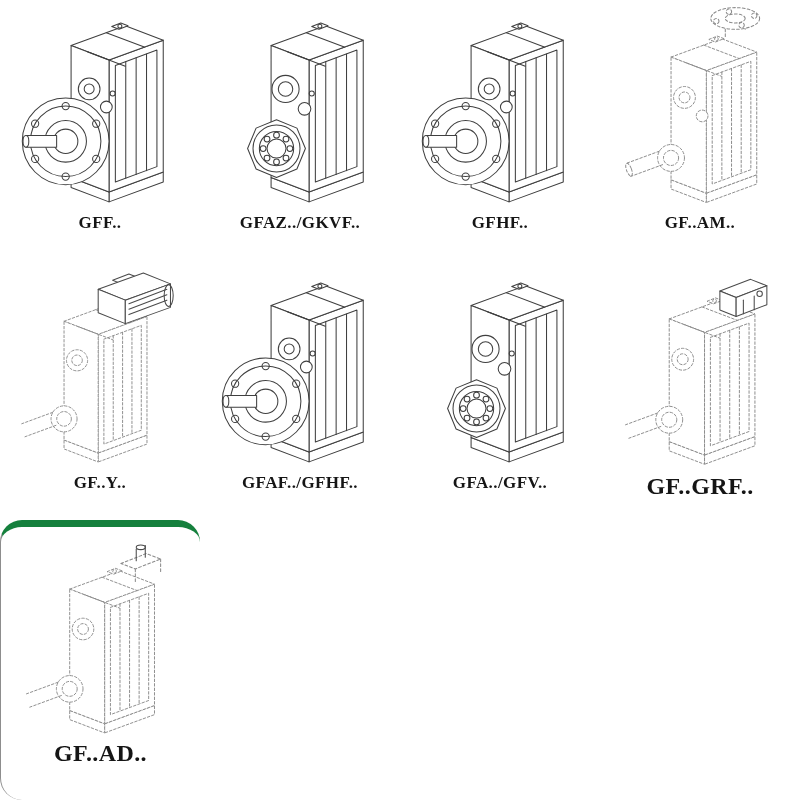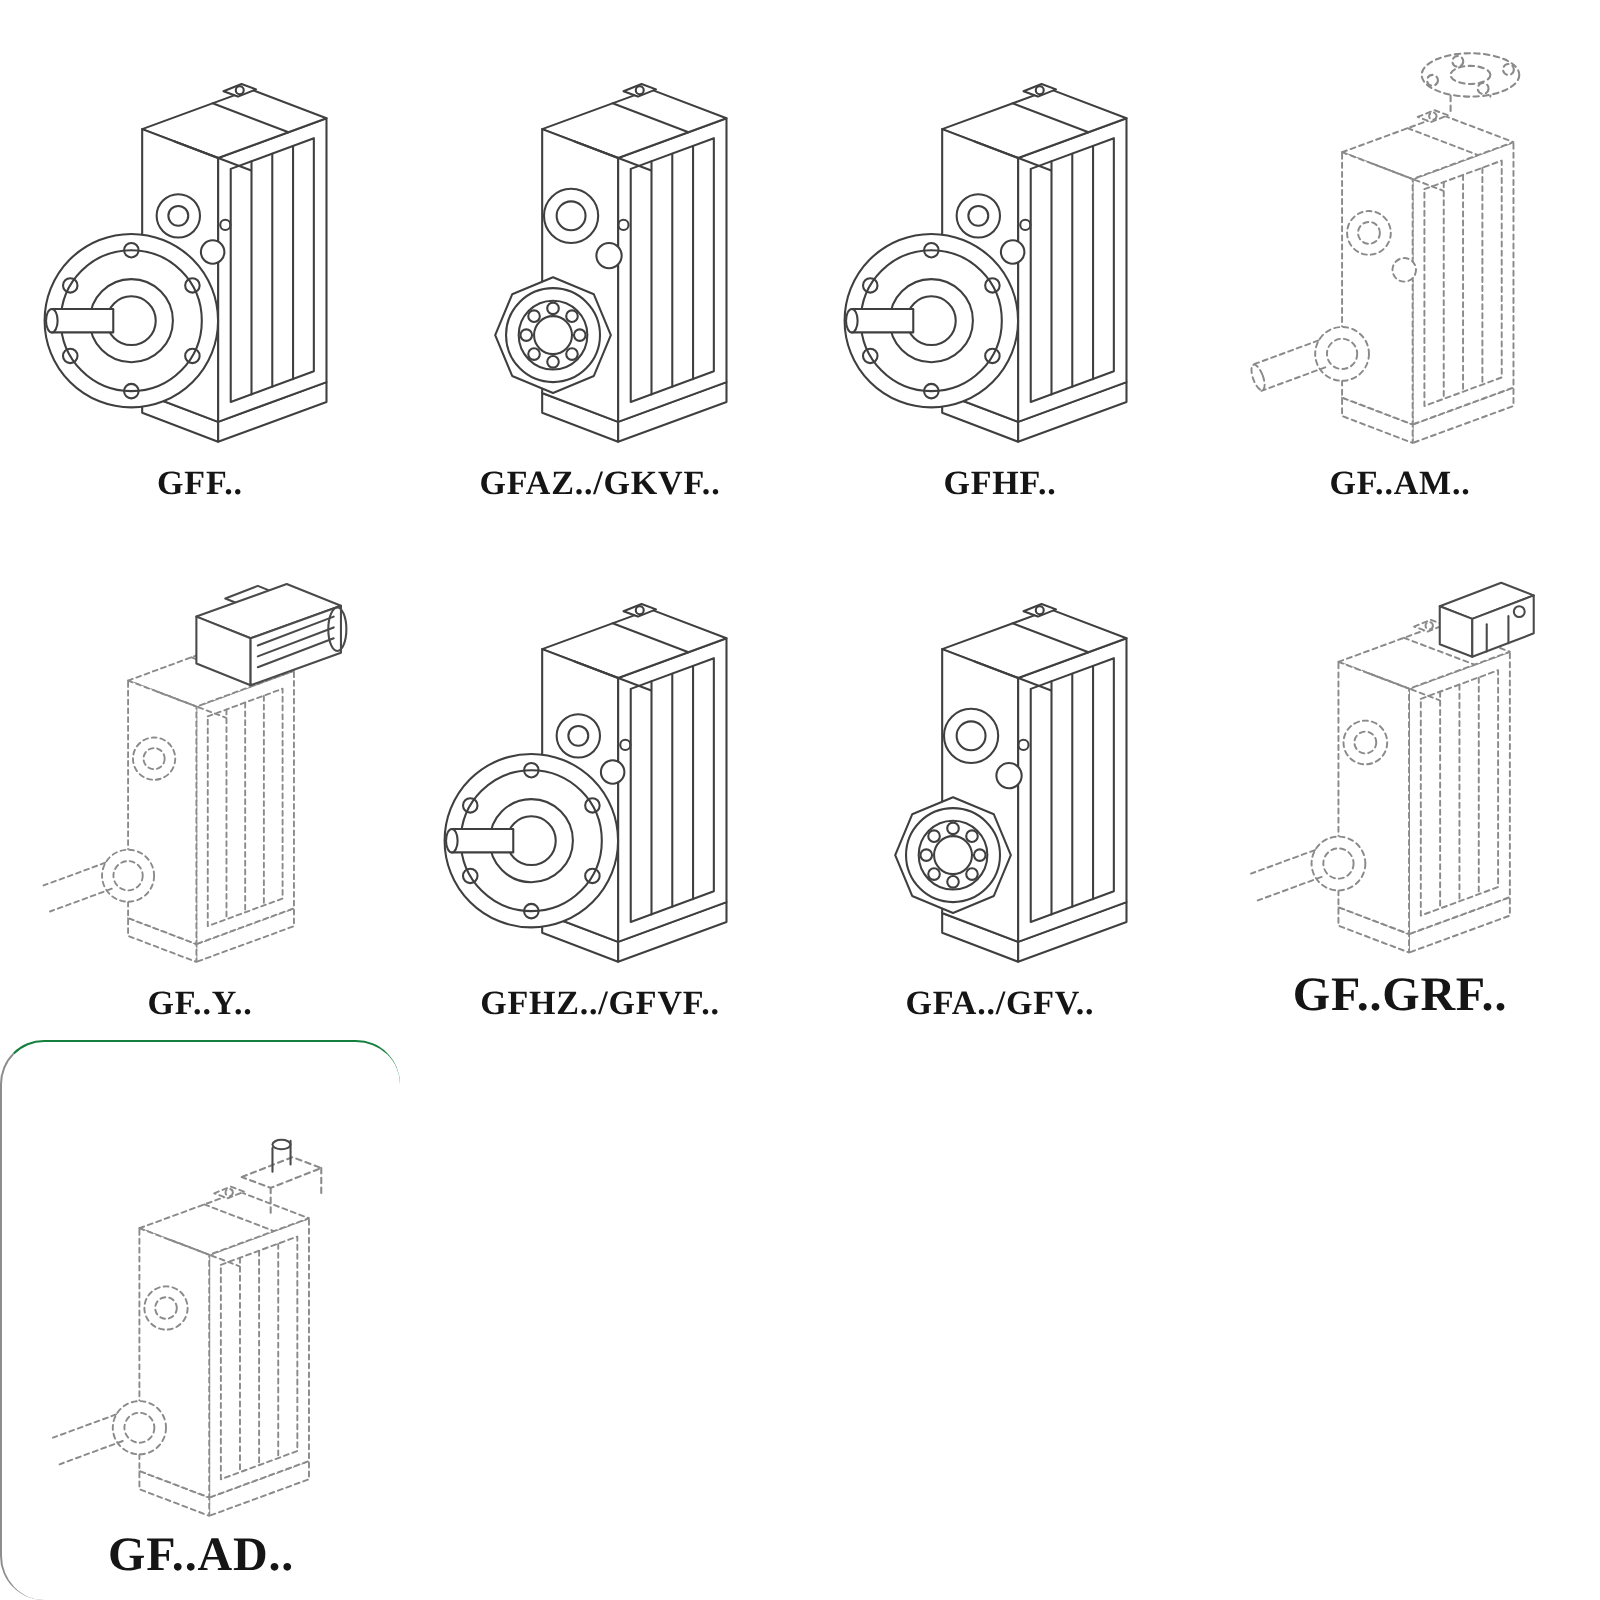--- a/index.html
+++ b/index.html
@@ -5,30 +5,30 @@
   html,body{margin:0;padding:0;background:#ffffff;}
   body{width:800px;height:800px;overflow:hidden;font-family:"Liberation Serif",serif;}
   .grid{
     display:grid;
     grid-template-columns:repeat(4,200px);
     grid-template-rows:260px 260px 280px;
     width:800px;height:800px;
   }
   .cell{
     margin:0;display:flex;flex-direction:column;
-    align-items:center;justify-content:flex-end;
+    align-items:center;
     padding:4px 2px 8px 2px;box-sizing:border-box;
   }
   .cell svg.draw{width:178px;height:206px;flex:0 0 auto;}
   .label{
     font-weight:bold;font-size:17px;color:#151515;
     letter-spacing:0.4px;margin-top:3px;white-space:nowrap;
   }
   .label.lg{font-size:24px;}
-  .cell.boxed{border-left:1px solid #8d8d8d;border-top:1px solid #15803d;border-radius:22px;}
+  .cell.boxed{border-left:1px solid #8d8d8d;border-top:7px solid #15803d;border-radius:22px;}
   
   svg.draw{stroke:#3f3f3f;stroke-width:1.15;stroke-linejoin:round;stroke-linecap:round;}
   svg.draw.dashed{stroke:#8a8a8a;stroke-dasharray:3 2.4;}
   .defs{position:absolute;width:0;height:0;overflow:hidden;}
 </style>
 </head>
 <body>
 
 <svg class="defs" aria-hidden="true">
   <defs>
@@ -205,21 +205,21 @@
     <svg class="draw dashed" viewBox="0 0 180 228">
         <use href="#var-y"></use>
       </svg>
     <figcaption class="label">GF..Y..</figcaption>
   </figure>
 
   <figure class="cell">
     <svg class="draw" viewBox="0 0 180 228">
         <use href="#var-flange"></use>
       </svg>
-    <figcaption class="label">GFHZ../GFVF..</figcaption>
+    <figcaption class="label">GFAF../GFHF..</figcaption>
   </figure>
   <figure class="cell">
     <svg class="draw" viewBox="0 0 180 228">
         <use href="#var-bores"></use>
       </svg>
     <figcaption class="label">GFA../GFV..</figcaption>
   </figure>
   <figure class="cell">
     <svg class="draw dashed" viewBox="0 0 180 228">
         <use href="#var-adapter"></use>

